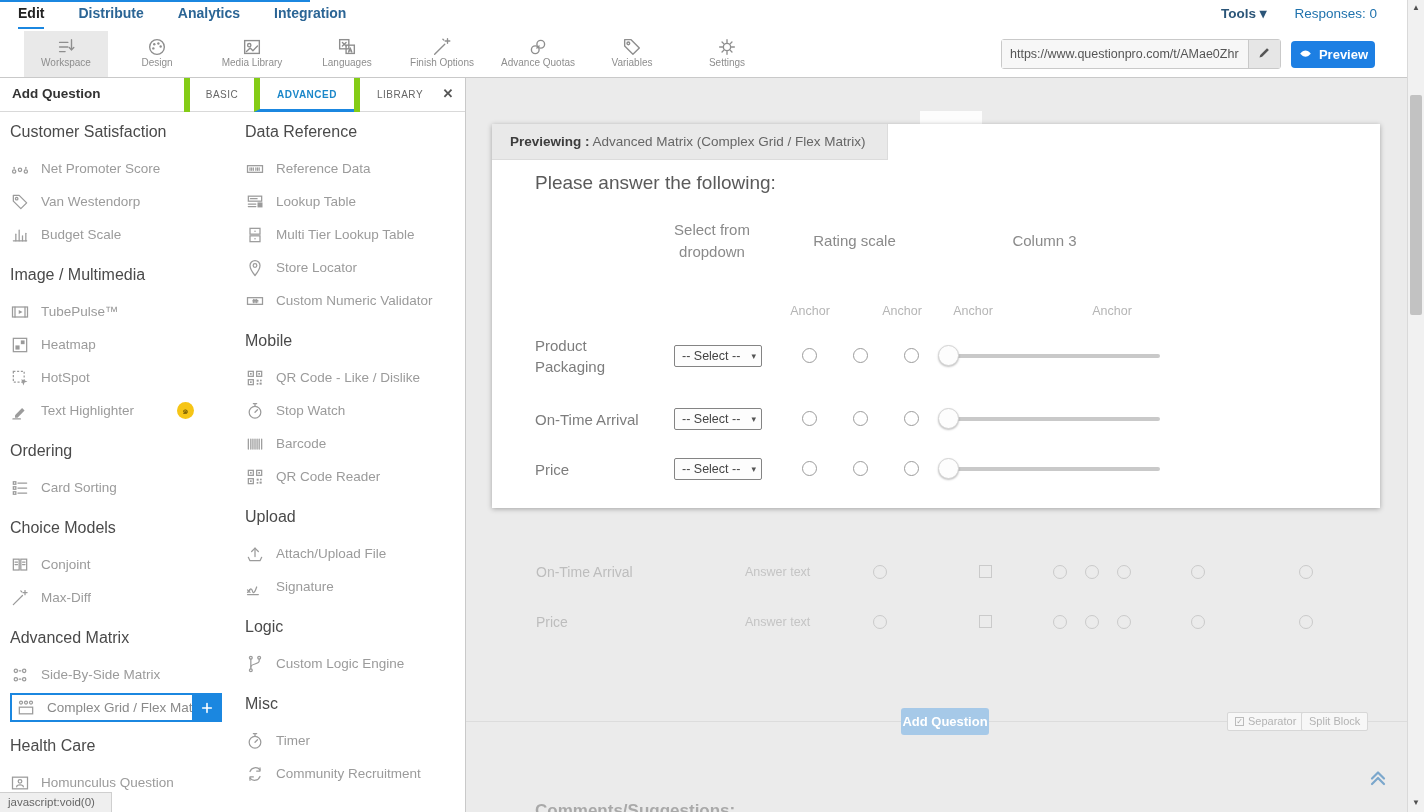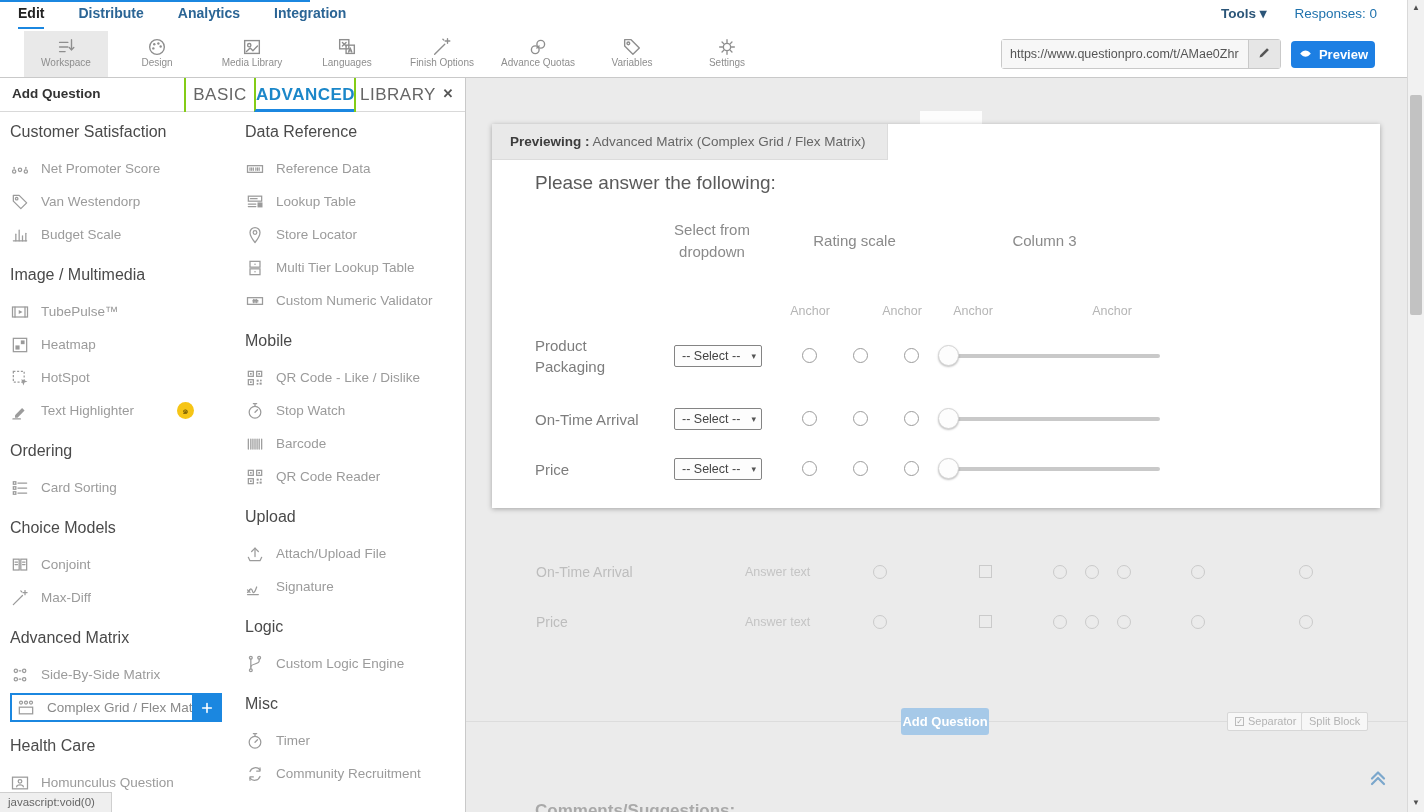--- a/index.html
+++ b/index.html
@@ -35,21 +35,21 @@
   #preview-btn { position:absolute; right:32px; top:11px; width:84px; height:27px;
     background:#1d7fe3; border-radius:4px; color:#fff; font-size:13px; font-weight:bold;
     display:flex; align-items:center; justify-content:center; gap:6px; cursor:pointer; }
 
   
   #panel { left:0; top:78px; width:466px; height:734px; background:#fff;
     border-right:1px solid #c9c9c9; }
   #panel-header { position:relative; height:34px; border-bottom:1px solid #d9d9d9; }
   #panel-title { position:absolute; left:12px; top:8px; font-size:13.5px; font-weight:bold; color:#333; }
   .ptab { position:absolute; top:0; height:34px; line-height:33px; text-align:center;
-    font-size:17px; letter-spacing:.5px; color:#666; border-left:2px solid #84cc16; cursor:pointer; }
+    font-size:10px; letter-spacing:.5px; color:#666; border-left:6px solid #84cc16; cursor:pointer; }
   .ptab.active { color:#1b87c9; border-bottom:3px solid #1b87e0; font-weight:bold; }
   #panel-close { position:absolute; right:8px; top:7px; width:18px; height:18px; color:#555;
     font-size:13px; font-weight:bold; text-align:center; line-height:18px; cursor:pointer; }
   #panel-cols { position:relative; }
   .qcol { position:absolute; top:11px; }
   #qcol-0 { left:10px; width:228px; }
   #qcol-1 { left:245px; width:218px; }
   .q-section { margin-bottom:15px; }
   .q-head { height:18px; line-height:18px; font-size:16px; color:#4a4a4a; margin-bottom:11px; }
   .q-item { height:33px; display:flex; align-items:center; gap:11px; font-size:13.5px;
@@ -393,33 +393,33 @@
                   <path d="M6.5 8h8" fill="none" stroke="#9b9b9b" stroke-width="1.5" stroke-linecap="round" stroke-linejoin="round"></path>
                   <path d="M4 14.5h9" fill="none" stroke="#9b9b9b" stroke-width="1.5" stroke-linecap="round" stroke-linejoin="round"></path>
                   <path d="M4 17.5h9" fill="none" stroke="#9b9b9b" stroke-width="1.5" stroke-linecap="round" stroke-linejoin="round"></path>
                   <rect x="4" y="5" width="16" height="6" fill="none" stroke="#9b9b9b" stroke-width="1.5"></rect>
                   <rect x="15" y="12.5" width="6" height="6" fill="#9b9b9b"></rect>
                 </svg></span>
               <span>Lookup Table</span>
             </div>
             <div class="q-item">
               <span class="qicon"><svg width="20" height="20" viewBox="0 0 24 24">
-                  <path d="M12 21s-6-7.5-6-12a6 6 0 0112 0c0 4.5-6 12-6 12z" fill="none" stroke="#9b9b9b" stroke-width="1.5" stroke-linecap="round" stroke-linejoin="round"></path>
-                  <circle cx="12" cy="9" r="2.2" fill="none" stroke="#9b9b9b" stroke-width="1.5"></circle>
-                </svg></span>
-              <span>Store Locator</span>
-            </div>
-            <div class="q-item">
-              <span class="qicon"><svg width="20" height="20" viewBox="0 0 24 24">
                   <rect x="6" y="4" width="12" height="7" fill="none" stroke="#9b9b9b" stroke-width="1.5"></rect>
                   <rect x="6" y="13" width="12" height="7" fill="none" stroke="#9b9b9b" stroke-width="1.5"></rect>
                   <circle cx="12" cy="7.5" r="0.9" fill="#9b9b9b"></circle>
                   <circle cx="12" cy="16.5" r="0.9" fill="#9b9b9b"></circle>
                 </svg></span>
               <span>Multi Tier Lookup Table</span>
+            </div>
+            <div class="q-item">
+              <span class="qicon"><svg width="20" height="20" viewBox="0 0 24 24">
+                  <path d="M12 21s-6-7.5-6-12a6 6 0 0112 0c0 4.5-6 12-6 12z" fill="none" stroke="#9b9b9b" stroke-width="1.5" stroke-linecap="round" stroke-linejoin="round"></path>
+                  <circle cx="12" cy="9" r="2.2" fill="none" stroke="#9b9b9b" stroke-width="1.5"></circle>
+                </svg></span>
+              <span>Store Locator</span>
             </div>
             <div class="q-item">
               <span class="qicon"><svg width="20" height="20" viewBox="0 0 24 24">
                   <path d="M10.5 10v4" fill="none" stroke="#9b9b9b" stroke-width="1.5" stroke-linecap="round" stroke-linejoin="round"></path>
                   <path d="M13.5 10v4" fill="none" stroke="#9b9b9b" stroke-width="1.5" stroke-linecap="round" stroke-linejoin="round"></path>
                   <path d="M9.5 11.2h6" fill="none" stroke="#9b9b9b" stroke-width="1.5" stroke-linecap="round" stroke-linejoin="round"></path>
                   <path d="M9.5 13h6" fill="none" stroke="#9b9b9b" stroke-width="1.5" stroke-linecap="round" stroke-linejoin="round"></path>
                   <rect x="3" y="8" width="18" height="8" fill="none" stroke="#9b9b9b" stroke-width="1.5"></rect>
                 </svg></span>
               <span>Custom Numeric Validator</span>

